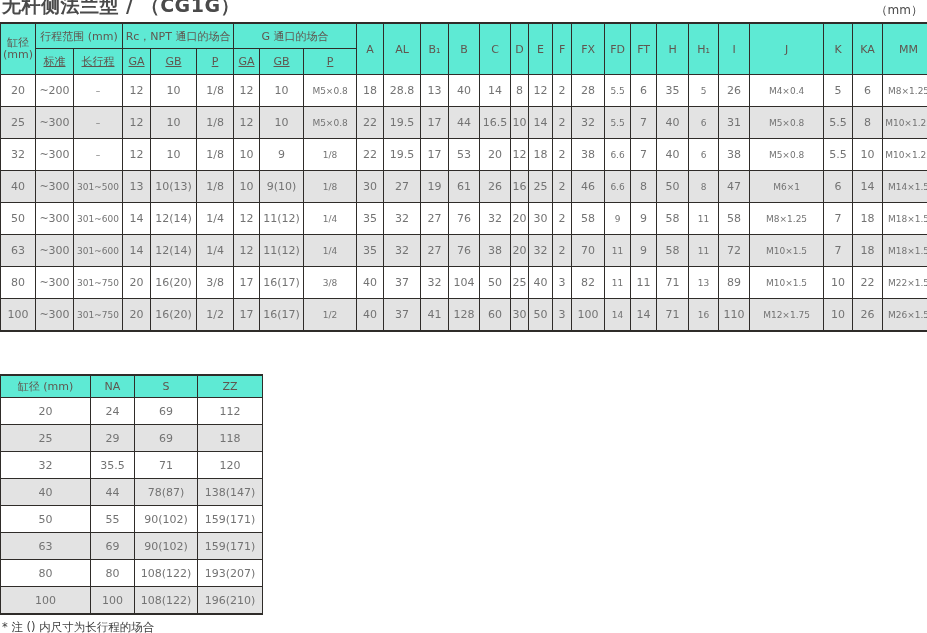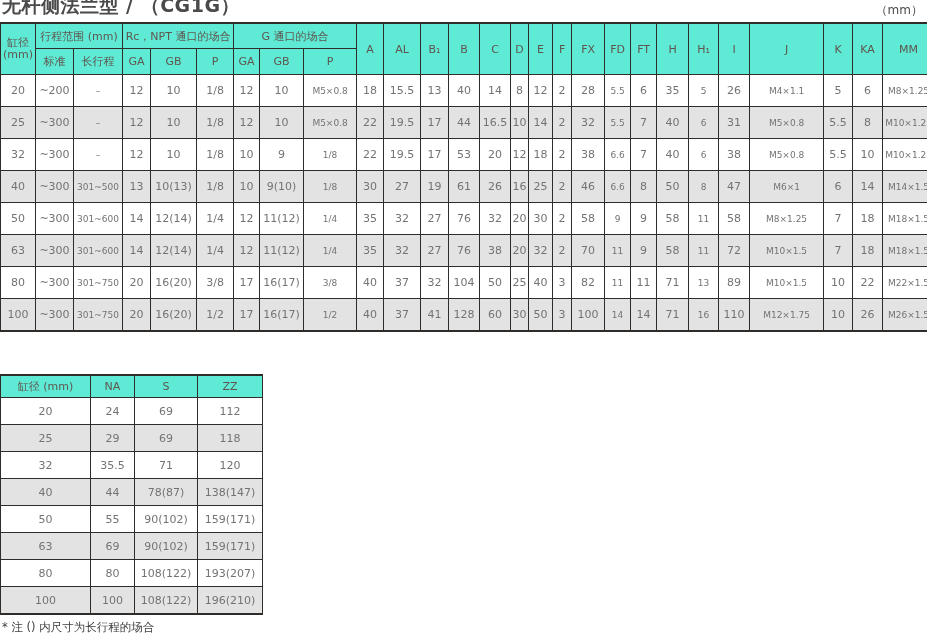--- a/index.html
+++ b/index.html
@@ -26,21 +26,21 @@
 
   thead th {
     background:#5eead4; color:#60564f; font-weight:normal; font-size:11px;
   }
   tbody td { background:#ffffff; color:#737373; font-size:11px; height:31px; }
   tr.alt td { background:#e3e3e3; }
   td.sm { font-size:9px; }
 
   table.main { width:927px; }
   table.main .hrow1 th { height:24px; }
-  table.main .hrow2 th { height:25px; }
+  table.main .hrow2 th { height:25px;text-decoration:underline; }
   .bore-head span { display:block; line-height:12px; }
 
   table.second { width:262px; margin-top:42px;border-radius:25px; }
   table.second thead th { height:21px; }
   table.second tbody td { height:26px; }
 
   .footnote {
     margin-top:5px; padding-left:2px;
     font-size:11.5px; color:#3f3f3f;
   }
@@ -129,34 +129,34 @@
           <td>20</td>
           <td>~200</td>
           <td class="sm">–</td>
           <td>12</td>
           <td>10</td>
           <td>1/8</td>
           <td>12</td>
           <td>10</td>
           <td class="sm">M5×0.8</td>
           <td>18</td>
-          <td>15.5</td>
+          <td>28.8</td>
           <td>13</td>
           <td>40</td>
           <td>14</td>
           <td>8</td>
           <td>12</td>
           <td>2</td>
           <td>28</td>
           <td class="sm">5.5</td>
           <td>6</td>
           <td>35</td>
           <td class="sm">5</td>
           <td>26</td>
-          <td class="sm">M4×1.1</td>
+          <td class="sm">M4×0.4</td>
           <td>5</td>
           <td>6</td>
           <td class="sm">M8×1.25</td>
         </tr>
         <tr class="alt">
           <td>25</td>
           <td>~300</td>
           <td class="sm">–</td>
           <td>12</td>
           <td>10</td>

